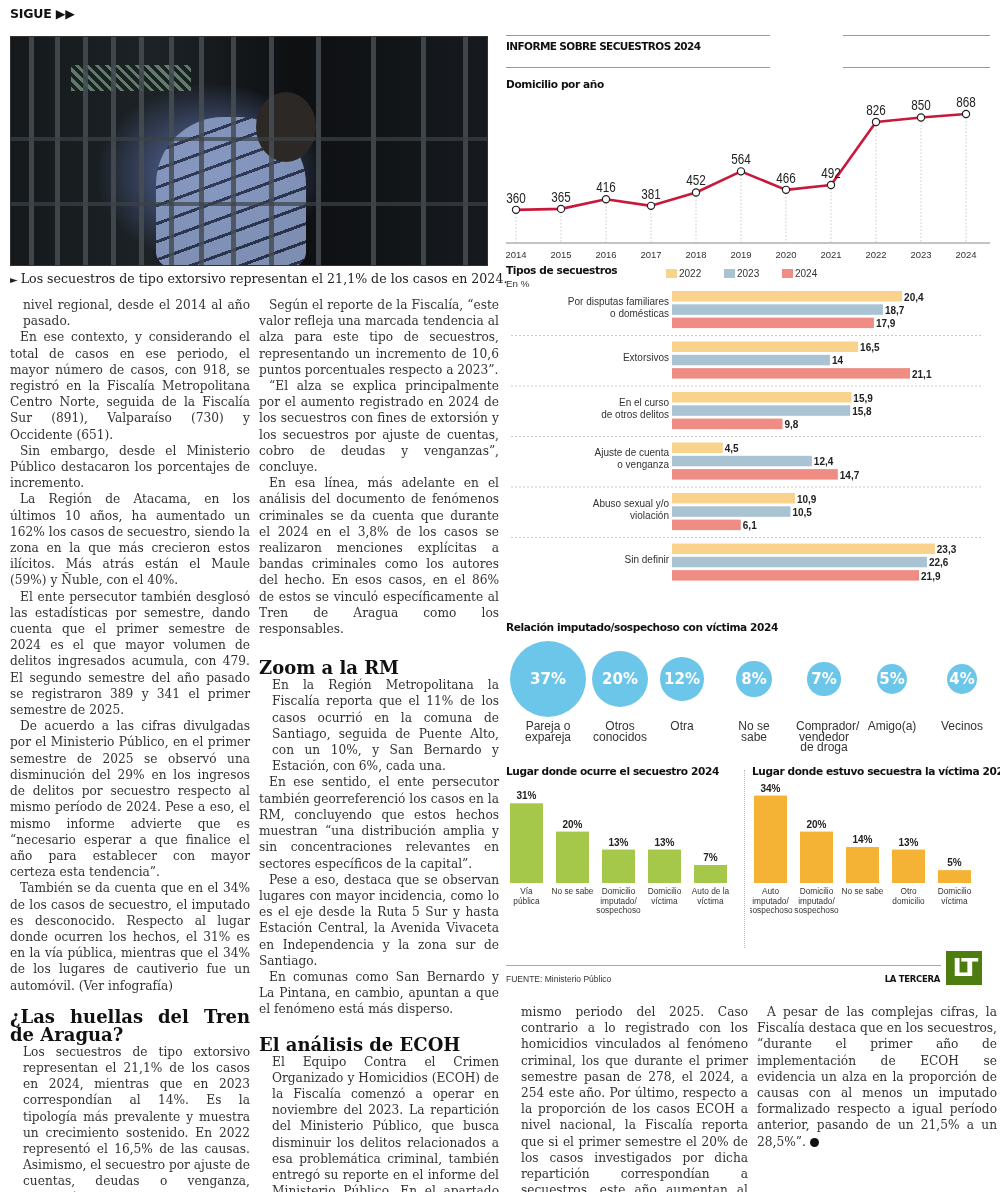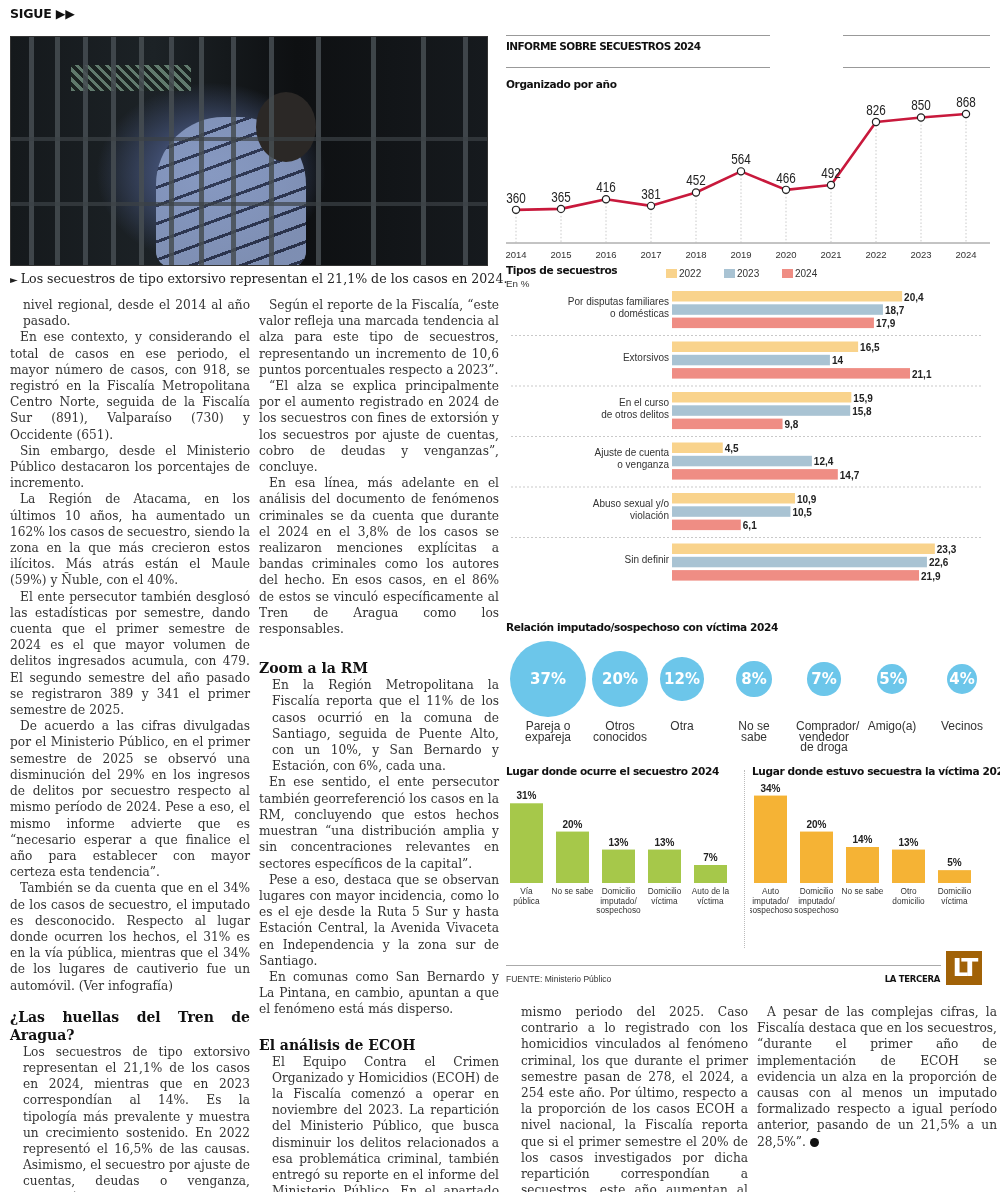--- a/index.html
+++ b/index.html
@@ -16,42 +16,42 @@
     background: repeating-linear-gradient(45deg, #7ea08c 0 3px, #1b2420 3px 7px); opacity: 0.7; }
   #photo .person { position: absolute; left: 145px; top: 80px; width: 150px; height: 150px; border-radius: 45% 45% 10% 10%;
     background: repeating-linear-gradient(160deg, #8a9cc4 0 14px, #2c3550 14px 17px); opacity: 0.9; }
   #photo .head { position: absolute; left: 245px; top: 55px; width: 60px; height: 70px; border-radius: 50%; background: #2b2826; }
   #caption { position: absolute; left: 10px; top: 271px; font-size: 12.6px; color: #222; white-space: nowrap; }
   #caption .tri { font-size: 10px; margin-right: 3px; }
 
   .col { position: absolute; width: 240px; font-size: 12.2px; line-height: 16.2px; text-align: justify; color: #333; }
   .col p { text-indent: 10px; hyphens: auto; }
   .col p.noind { text-indent: 0; margin-left: 13px; }
-  .col h3 { font-size: 14px; font-weight: bold; color: #111; margin-top: 14px; line-height: 18px; }
+  .col h3 { font-size: 18px; font-weight: bold; color: #111; margin-top: 14px; line-height: 18px; }
   #col1 { left: 10px; top: 297px; }
   #col2 { left: 259px; top: 297px; }
   #col3 { left: 508px; top: 1004px; }
   #col4 { left: 757px; top: 1004px; }
 
   #info { position: absolute; left: 506px; top: 30px; width: 484px; height: 960px; }
   .rule { position: absolute; height: 1px; background: #999; }
   #info-title { position: absolute; left: 0; top: 10px; font-family: "DejaVu Sans", sans-serif; font-weight: bold; font-size: 10.5px; letter-spacing: -0.6px; color: #111; }
   .sub-title { position: absolute; font-family: "DejaVu Sans", sans-serif; font-weight: bold; font-size: 10.6px; letter-spacing: -0.4px; color: #111; white-space: nowrap; }
   .small-sans { font-family: "Liberation Sans", sans-serif; font-size: 9.8px; color: #333; }
 
   svg text { font-family: "Liberation Sans", "DejaVu Sans", sans-serif; }
 
   #relations { position: absolute; left: 0; top: 603px; width: 484px; height: 140px; }
   .bubble { position: absolute; border-radius: 50%; background: #6cc6ea; display: flex; align-items: center; justify-content: center;
     color: #fff; font-family: "DejaVu Sans", sans-serif; font-weight: bold; font-size: 15px; }
   .bubble-label { position: absolute; width: 80px; text-align: center; font-family: "Liberation Sans", sans-serif; font-size: 12px; line-height: 10.5px; color: #333; }
 
   #footer-src { position: absolute; left: 0; top: 944px; font-family: "Liberation Sans", sans-serif; font-size: 8.5px; color: #333; }
   #footer-brand { position: absolute; right: 50px; top: 944px; font-family: "DejaVu Sans", sans-serif; font-weight: bold; font-size: 8.5px; color: #111; letter-spacing: -0.3px; }
-  #lt-logo { position: absolute; right: 8px; top: 921px; width: 36px; height: 34px; background: #a16207; color: #fff;
+  #lt-logo { position: absolute; right: 8px; top: 921px; width: 36px; height: 34px; background: #4d7c0f; color: #fff;
     font-family: "DejaVu Sans", sans-serif; font-weight: bold; font-size: 25px; line-height: 34px; text-align: center; letter-spacing: -3px; }
   #end-dot { display: inline-block; width: 9px; height: 9px; border-radius: 50%; background: #111; vertical-align: -1px; margin-left: 4px; }
 </style>
 </head>
 <body>
 
 <div id="sigue">SIGUE ▶▶</div>
 
 <div id="photo">
   <div class="win"></div>
@@ -121,21 +121,21 @@
     <p>A pesar de las complejas cifras, la Fiscalía destaca que en los secuestros, “durante el primer año de implementación de ECOH se evidencia un alza en la proporción de causas con al menos un imputado formalizado respecto a igual período anterior, pasando de un 21,5% a un 28,5%”.<span id="end-dot"></span></p>
   </div>
 
 <div id="info">
   <div class="rule" style="left:0;top:5px;width:264px"></div>
   <div class="rule" style="left:337px;top:5px;width:147px"></div>
   <div id="info-title">INFORME SOBRE SECUESTROS 2024</div>
   <div class="rule" style="left:0;top:37px;width:264px"></div>
   <div class="rule" style="left:337px;top:37px;width:147px"></div>
 
-  <div class="sub-title" style="left:0;top:48px">Organizado por año</div>
+  <div class="sub-title" style="left:0;top:48px">Domicilio por año</div>
   <svg id="line-chart" style="position:absolute;left:0;top:60px" width="484" height="168">
       <line x1="0" y1="153" x2="484" y2="153" stroke="#888" stroke-width="1"></line>
       <line x1="10" y1="119.82857142857142" x2="10" y2="153" stroke="#bbb" stroke-dasharray="1.5,2" stroke-width="0.8"></line>
       <line x1="55" y1="118.88571428571429" x2="55" y2="153" stroke="#bbb" stroke-dasharray="1.5,2" stroke-width="0.8"></line>
       <line x1="100" y1="109.26857142857143" x2="100" y2="153" stroke="#bbb" stroke-dasharray="1.5,2" stroke-width="0.8"></line>
       <line x1="145" y1="115.86857142857143" x2="145" y2="153" stroke="#bbb" stroke-dasharray="1.5,2" stroke-width="0.8"></line>
       <line x1="190" y1="102.48" x2="190" y2="153" stroke="#bbb" stroke-dasharray="1.5,2" stroke-width="0.8"></line>
       <line x1="235" y1="81.36" x2="235" y2="153" stroke="#bbb" stroke-dasharray="1.5,2" stroke-width="0.8"></line>
       <line x1="280" y1="99.84" x2="280" y2="153" stroke="#bbb" stroke-dasharray="1.5,2" stroke-width="0.8"></line>
       <line x1="325" y1="94.93714285714286" x2="325" y2="153" stroke="#bbb" stroke-dasharray="1.5,2" stroke-width="0.8"></line>

